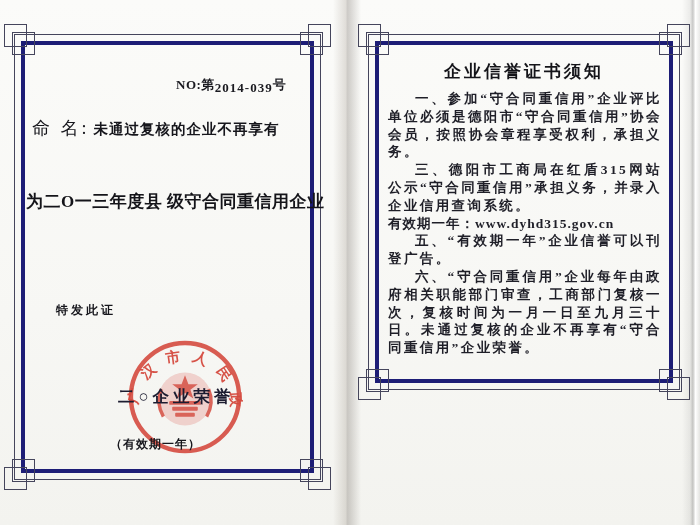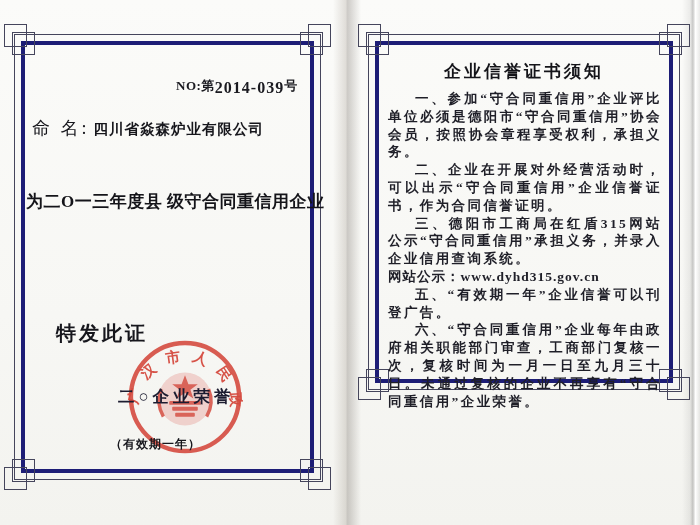--- a/index.html
+++ b/index.html
@@ -44,34 +44,34 @@
     position:absolute;right:0;top:0;width:18px;height:525px;
     background:linear-gradient(90deg,rgba(0,0,0,0) 0%,rgba(90,90,90,0.10) 45%,rgba(70,70,70,0.28) 60%,rgba(255,255,255,0.9) 75%,rgba(150,150,150,0.18) 100%);
   }
 
   
   .no-line{
     position:absolute;left:162px;top:42px;
     font-size:13px;font-weight:bold;color:#1a1a20;letter-spacing:0.5px;
     white-space:nowrap;
   }
-  .no-number{position:relative;top:2.5px;font-size:16px;letter-spacing:1px;}
+  .no-number{position:relative;top:2.5px;font-size:13px;letter-spacing:1px;}
   .name-line{
     position:absolute;left:18px;top:82px;white-space:nowrap;color:#16161c;
   }
   .name-label{font-size:18px;font-weight:normal;letter-spacing:3px;}
   .company-name{font-size:14.5px;font-weight:bold;letter-spacing:1px;}
   .honor-line{
     position:absolute;left:12px;top:156px;width:288px;
     font-size:17px;font-weight:bold;color:#141419;
     letter-spacing:0.5px;white-space:nowrap;
   }
   .issue-line{
-    position:absolute;left:42px;top:286px;
-    font-size:20px;font-weight:bold;color:#16161c;letter-spacing:3px;
+    position:absolute;left:42px;top:268px;
+    font-size:12px;font-weight:bold;color:#16161c;letter-spacing:3px;
   }
   .seal{
     position:absolute;left:112px;top:304px;width:118px;height:118px;
     opacity:0.92;
   }
   .date-line{
     position:absolute;left:104px;top:352px;z-index:3;
     font-size:16.5px;font-weight:bold;color:#1c1c30;letter-spacing:4px;
     white-space:nowrap;
   }
@@ -112,21 +112,21 @@
     <div class="corner bl-b"></div>
     <div class="corner br-a"></div>
     <div class="corner br-b"></div>
 
     <div class="no-line">
       <span>NO:第</span><span class="no-number">2014-039</span><span>号</span>
     </div>
 
     <div class="name-line">
       <span class="name-label">命 名:</span>
-      <span class="company-name">四川省焱森炉业有限公司</span>
+      <span class="company-name">未通过复核的企业不再享有</span>
     </div>
 
     <div class="honor-line">为二O一三年度县 级守合同重信用企业</div>
 
     <div class="issue-line">特发此证</div>
 
     <div class="seal">
       <svg width="118" height="118" viewBox="0 0 120 120">
         <circle cx="60" cy="60" r="55" fill="none" stroke="#d23c30" stroke-width="4.5" opacity="0.9"></circle>
         <defs>
@@ -162,23 +162,22 @@
     <div class="corner tr-b"></div>
     <div class="corner bl-a"></div>
     <div class="corner bl-b"></div>
     <div class="corner br-a"></div>
     <div class="corner br-b"></div>
 
     <div class="notice-title">企业信誉证书须知</div>
 
     <div class="notice-body">
       <p>一、参加“守合同重信用”企业评比单位必须是德阳市“守合同重信用”协会会员，按照协会章程享受权利，承担义务。</p>
-      <p>二、企业在开展对外经营活动时，可以出示“守合同重信用”企业信誉证书，作为合同信誉证明。</p>
       <p>三、德阳市工商局在红盾315网站公示“守合同重信用”承担义务，并录入企业信用查询系统。</p>
-      <p class="no-indent">网站公示：www.dyhd315.gov.cn</p>
+      <p class="no-indent">有效期一年：www.dyhd315.gov.cn</p>
       <p>五、“有效期一年”企业信誉可以刊登广告。</p>
       <p>六、“守合同重信用”企业每年由政府相关职能部门审查，工商部门复核一次，复核时间为一月一日至九月三十日。未通过复核的企业不再享有“守合同重信用”企业荣誉。</p>
     </div>
   </div>
 
   <div class="crease"></div>
   <div class="paper-edge"></div>
 </div>
 
 </body></html>

